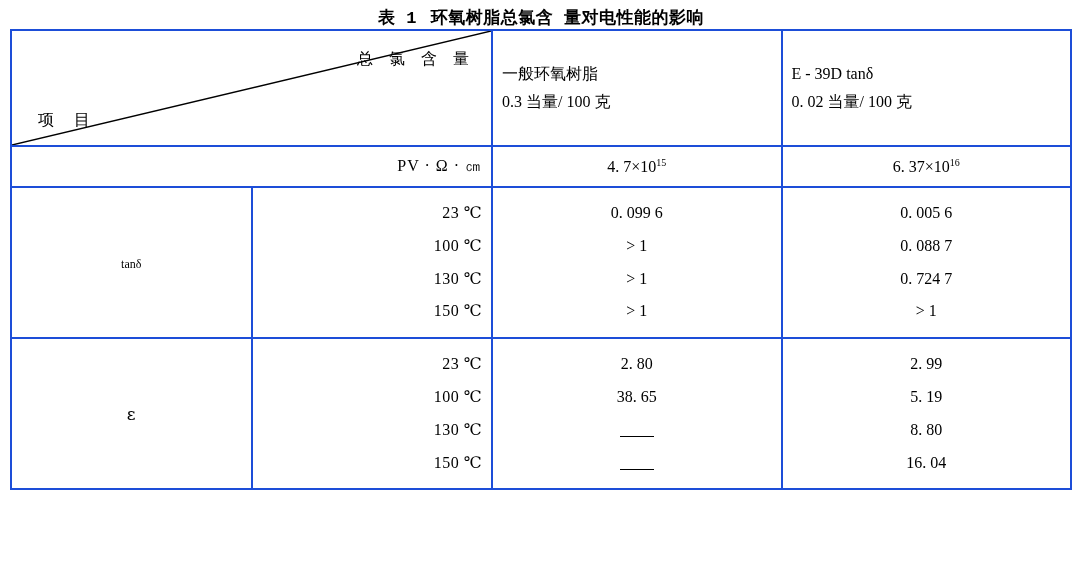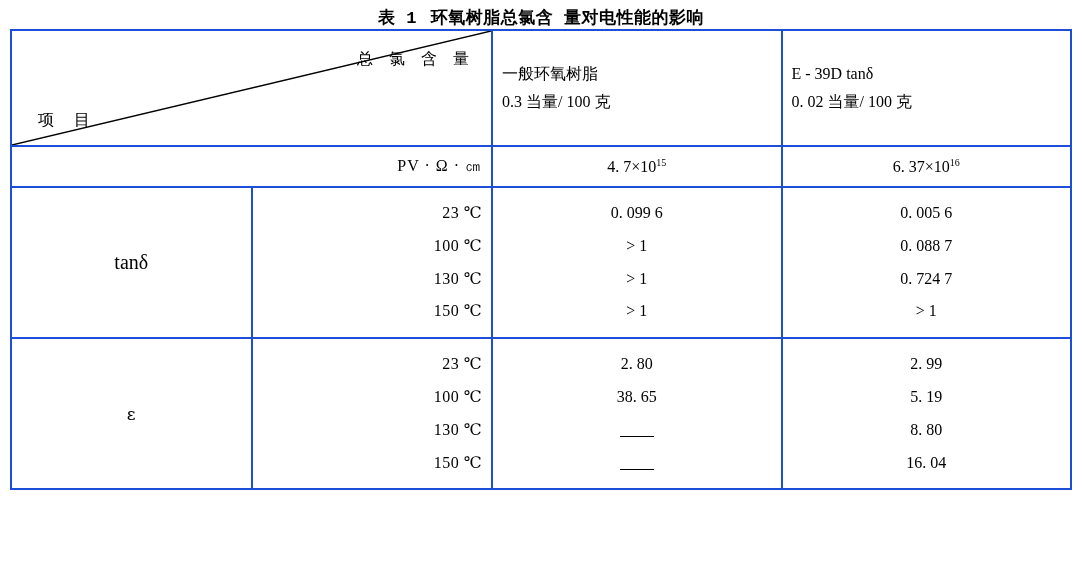--- a/index.html
+++ b/index.html
@@ -127,21 +127,21 @@
     width: 34px;
     border-bottom: 1px solid #000;
     vertical-align: middle;
     height: 11px;
   }
   .eps {
     font-family: "DejaVu Serif", serif;
     font-size: 17px;
   }
   .tand {
-    font-size: 20px;
+    font-size: 12px;
   }
 </style>
 </head>
 <body>
 
 <div class="page">
 
   <div class="caption">
     <span class="cap-num">表 1</span><span>环氧树脂总氯含 量对电性能的影响</span>
   </div>

